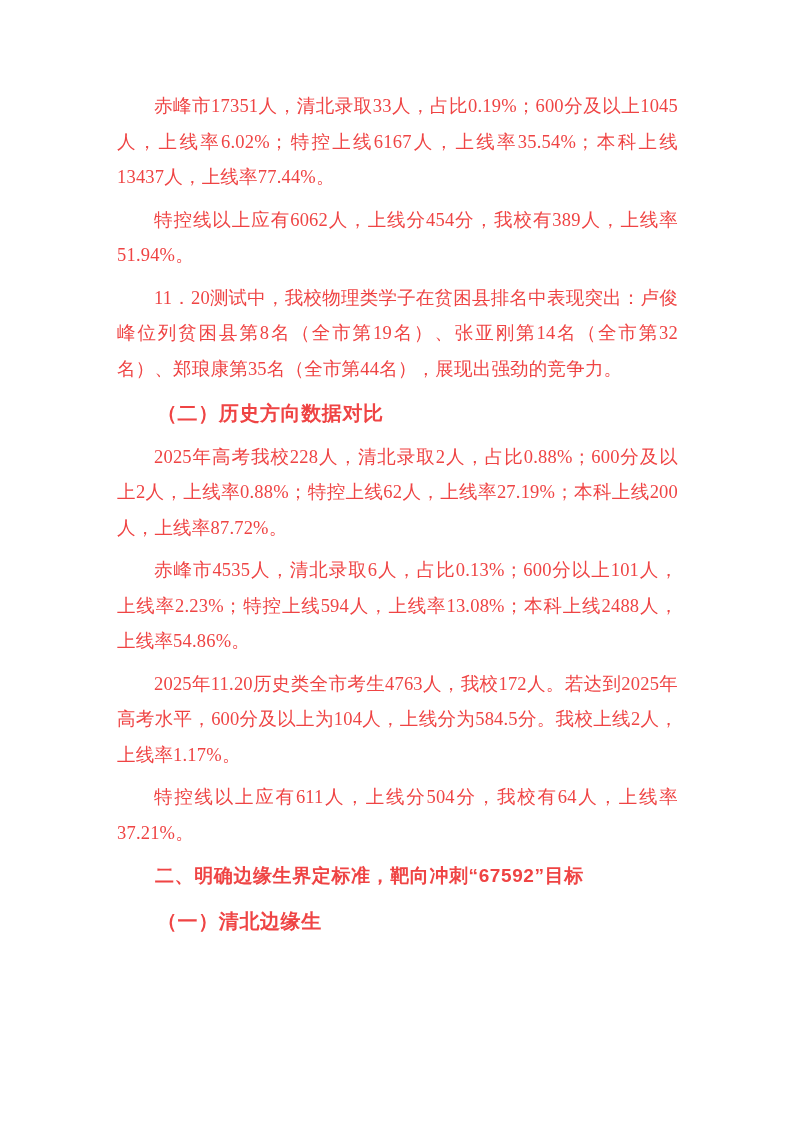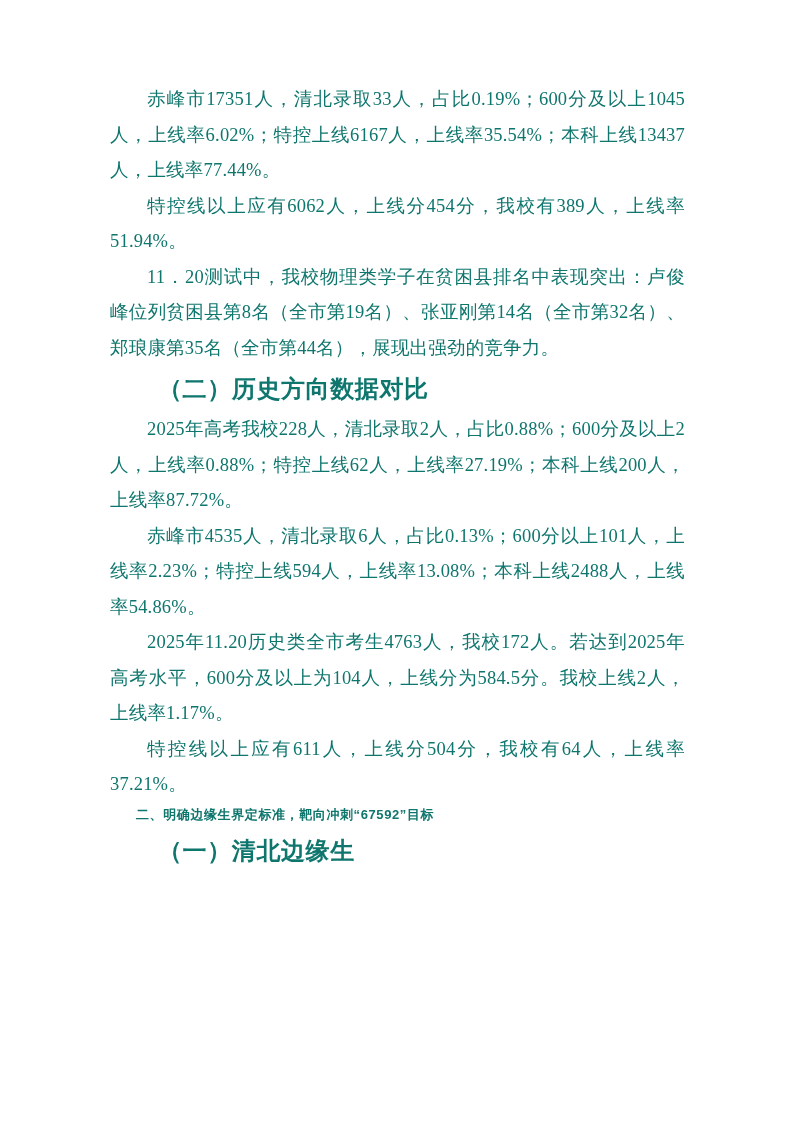--- a/index.html
+++ b/index.html
@@ -19,44 +19,44 @@
     box-sizing: border-box;
     overflow: hidden;
   }
   .content {
     position: absolute;
     left: 110px;
     top: 82px;
     width: 575px;
   }
   p {
-    margin: 0;
+    margin: 7px;
     font-size: 18.5px;
     line-height: 1.92;
     text-align: justify;
     text-justify: inter-ideograph;
-    color: #0f766e;
+    color: #ef4444;
     letter-spacing: 0.2px;
   }
   p.body-para {
     text-indent: 2em;
   }
   p.heading-para {
     text-indent: 2em;
     font-weight: bold;
     font-family: "Liberation Sans", "DejaVu Sans", sans-serif;
     letter-spacing: 0.6px;
-    font-size: 24px;
+    font-size: 20px;
   }
   p.section-heading {
     text-indent: 2em;
     font-weight: bold;
     font-family: "Liberation Sans", "DejaVu Sans", sans-serif;
     letter-spacing: 0.6px;
-    font-size: 13px;
+    font-size: 19px;
   }
 </style>
 </head>
 <body>
 
 <div class="page">
   <div class="content">
 
     <p class="body-para">赤峰市17351人，清北录取33人，占比0.19%；600分及以上1045人，上线率6.02%；特控上线6167人，上线率35.54%；本科上线13437人，上线率77.44%。</p>
     <p class="body-para">特控线以上应有6062人，上线分454分，我校有389人，上线率51.94%。</p>

